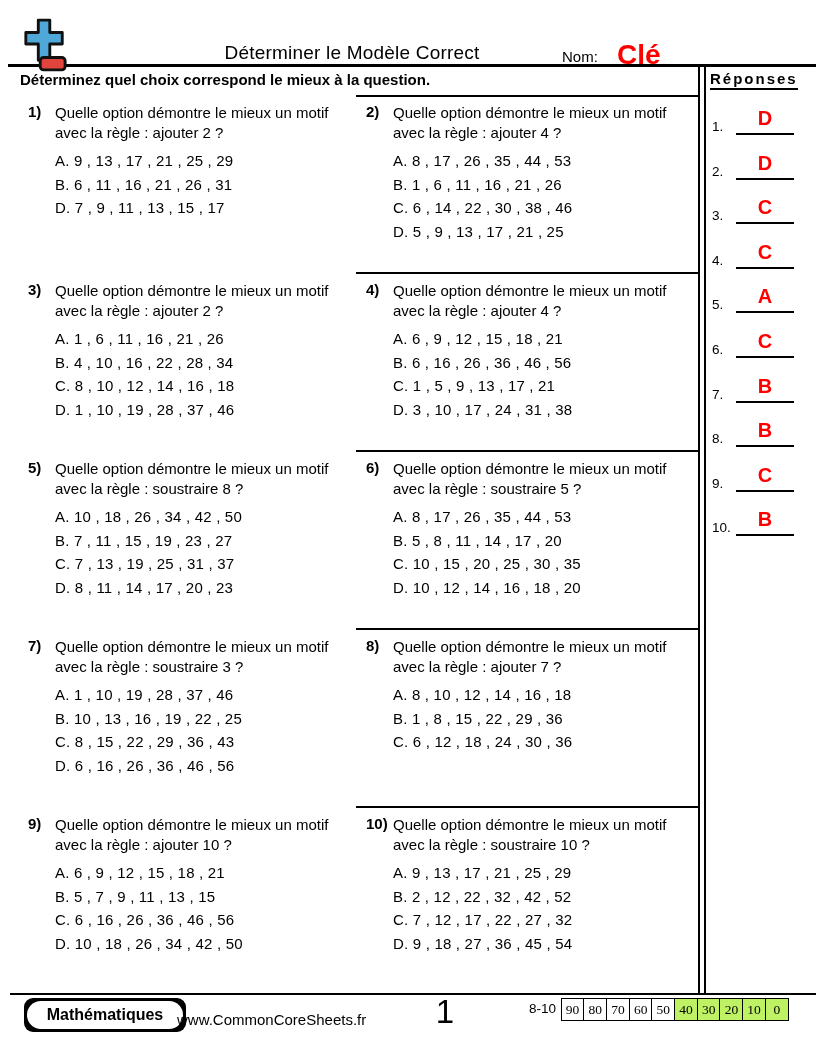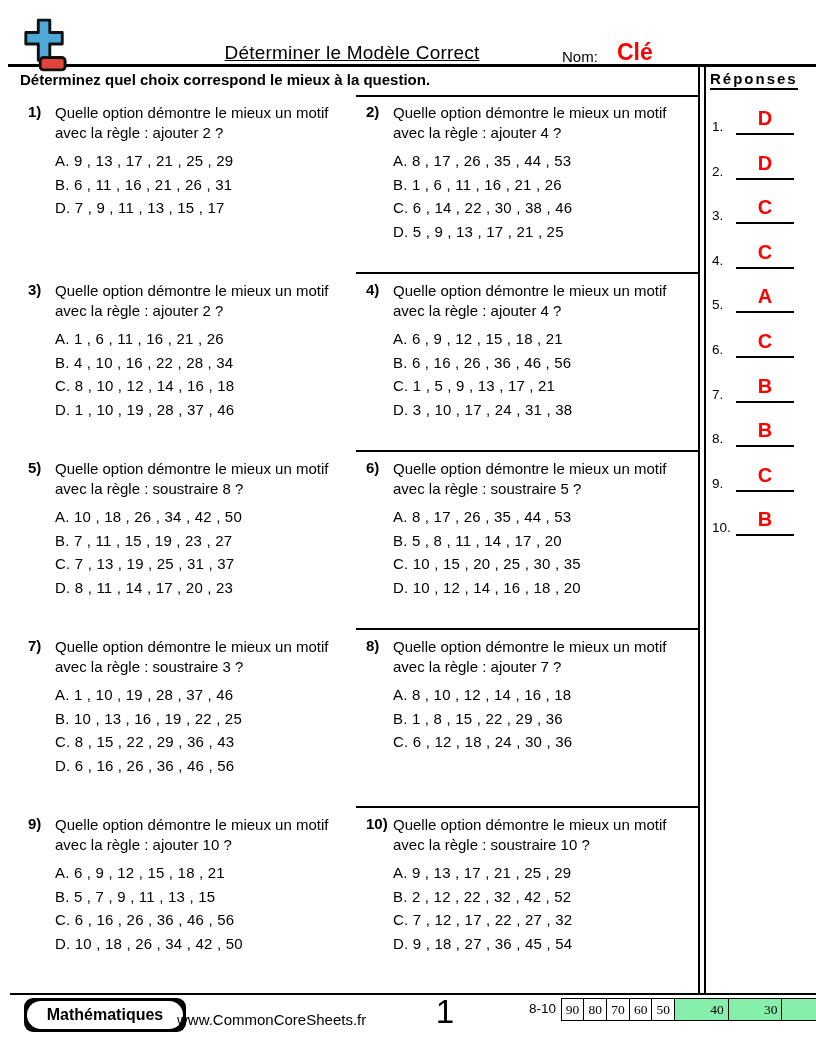--- a/index.html
+++ b/index.html
@@ -6,24 +6,24 @@
   body {
     width:816px; height:1056px; position:relative; background:#ffffff;
     font-family:"Liberation Sans", sans-serif; color:#000;
     overflow:hidden;
   }
 
   
   .logo { position:absolute; left:22px; top:16px; z-index:2; }
   .title {
     position:absolute; left:0; top:42px; width:704px; text-align:center;
-    font-size:19px; text-decoration:underline; letter-spacing:0.2px;
+    font-size:19px; letter-spacing:0.2px;
   }
   .nom-label { position:absolute; left:562px; top:48px; font-size:15px; }
-  .nom-value { position:absolute; left:617px; top:39px; font-size:23px; font-weight:700; color:#ff0000; }
+  .nom-value { position:absolute; left:617px; top:39px; font-size:28px; font-weight:700; color:#ff0000; }
   .header-rule { position:absolute; left:8px; right:0; top:64px; height:3px; background:#000; }
   .instruction { position:absolute; left:20px; top:71px; width:660px; font-size:15px; font-weight:700; }
 
   
   .answers-sep {
     position:absolute; left:698px; top:66px; height:927px; width:4px;
     border-left:2px solid #000; border-right:2px solid #000;
   }
   .answers-title {
     position:absolute; left:710px; top:70px; font-size:15px; font-weight:700;
@@ -54,21 +54,21 @@
     font-weight:700; font-size:16px;
   }
   .website { position:absolute; left:177px; top:1011px; font-size:15px; }
   .page-num { position:absolute; left:420px; top:993px; width:50px; text-align:center; font-size:33px; }
   .score-label { position:absolute; left:529px; top:1001px; font-size:13.5px; }
   .score-table { position:absolute; left:562px; top:998px; display:flex;font-family:Liberation Serif, serif; }
   .score-cell {
     width:22.2px; height:21px; border:1.5px solid #000; margin-left:-1.5px;
     text-align:center; line-height:21px; font-size:13.5px; background:#fff;
   }
-  .score-table .score-cell:nth-child(n+6) { background:#86efac;padding-left:31px; }
+  .score-table .score-cell:nth-child(n+6) { background:#bef264; }
 </style>
 </head>
 <body>
 
 <svg class="logo" width="46" height="58" viewBox="0 0 48 58">
   <path d="M17 3 h12 v13 h13 v12 h-13 v17 h-12 V28 H4 V16 h13 Z" fill="#4fa8d8" stroke="#111" stroke-width="3" stroke-linejoin="round"></path>
   <rect x="19" y="42" width="26" height="13" rx="3.5" fill="#e0443d" stroke="#111" stroke-width="3"></rect>
 </svg>
 
 <div class="title">Déterminer le Modèle Correct</div>

